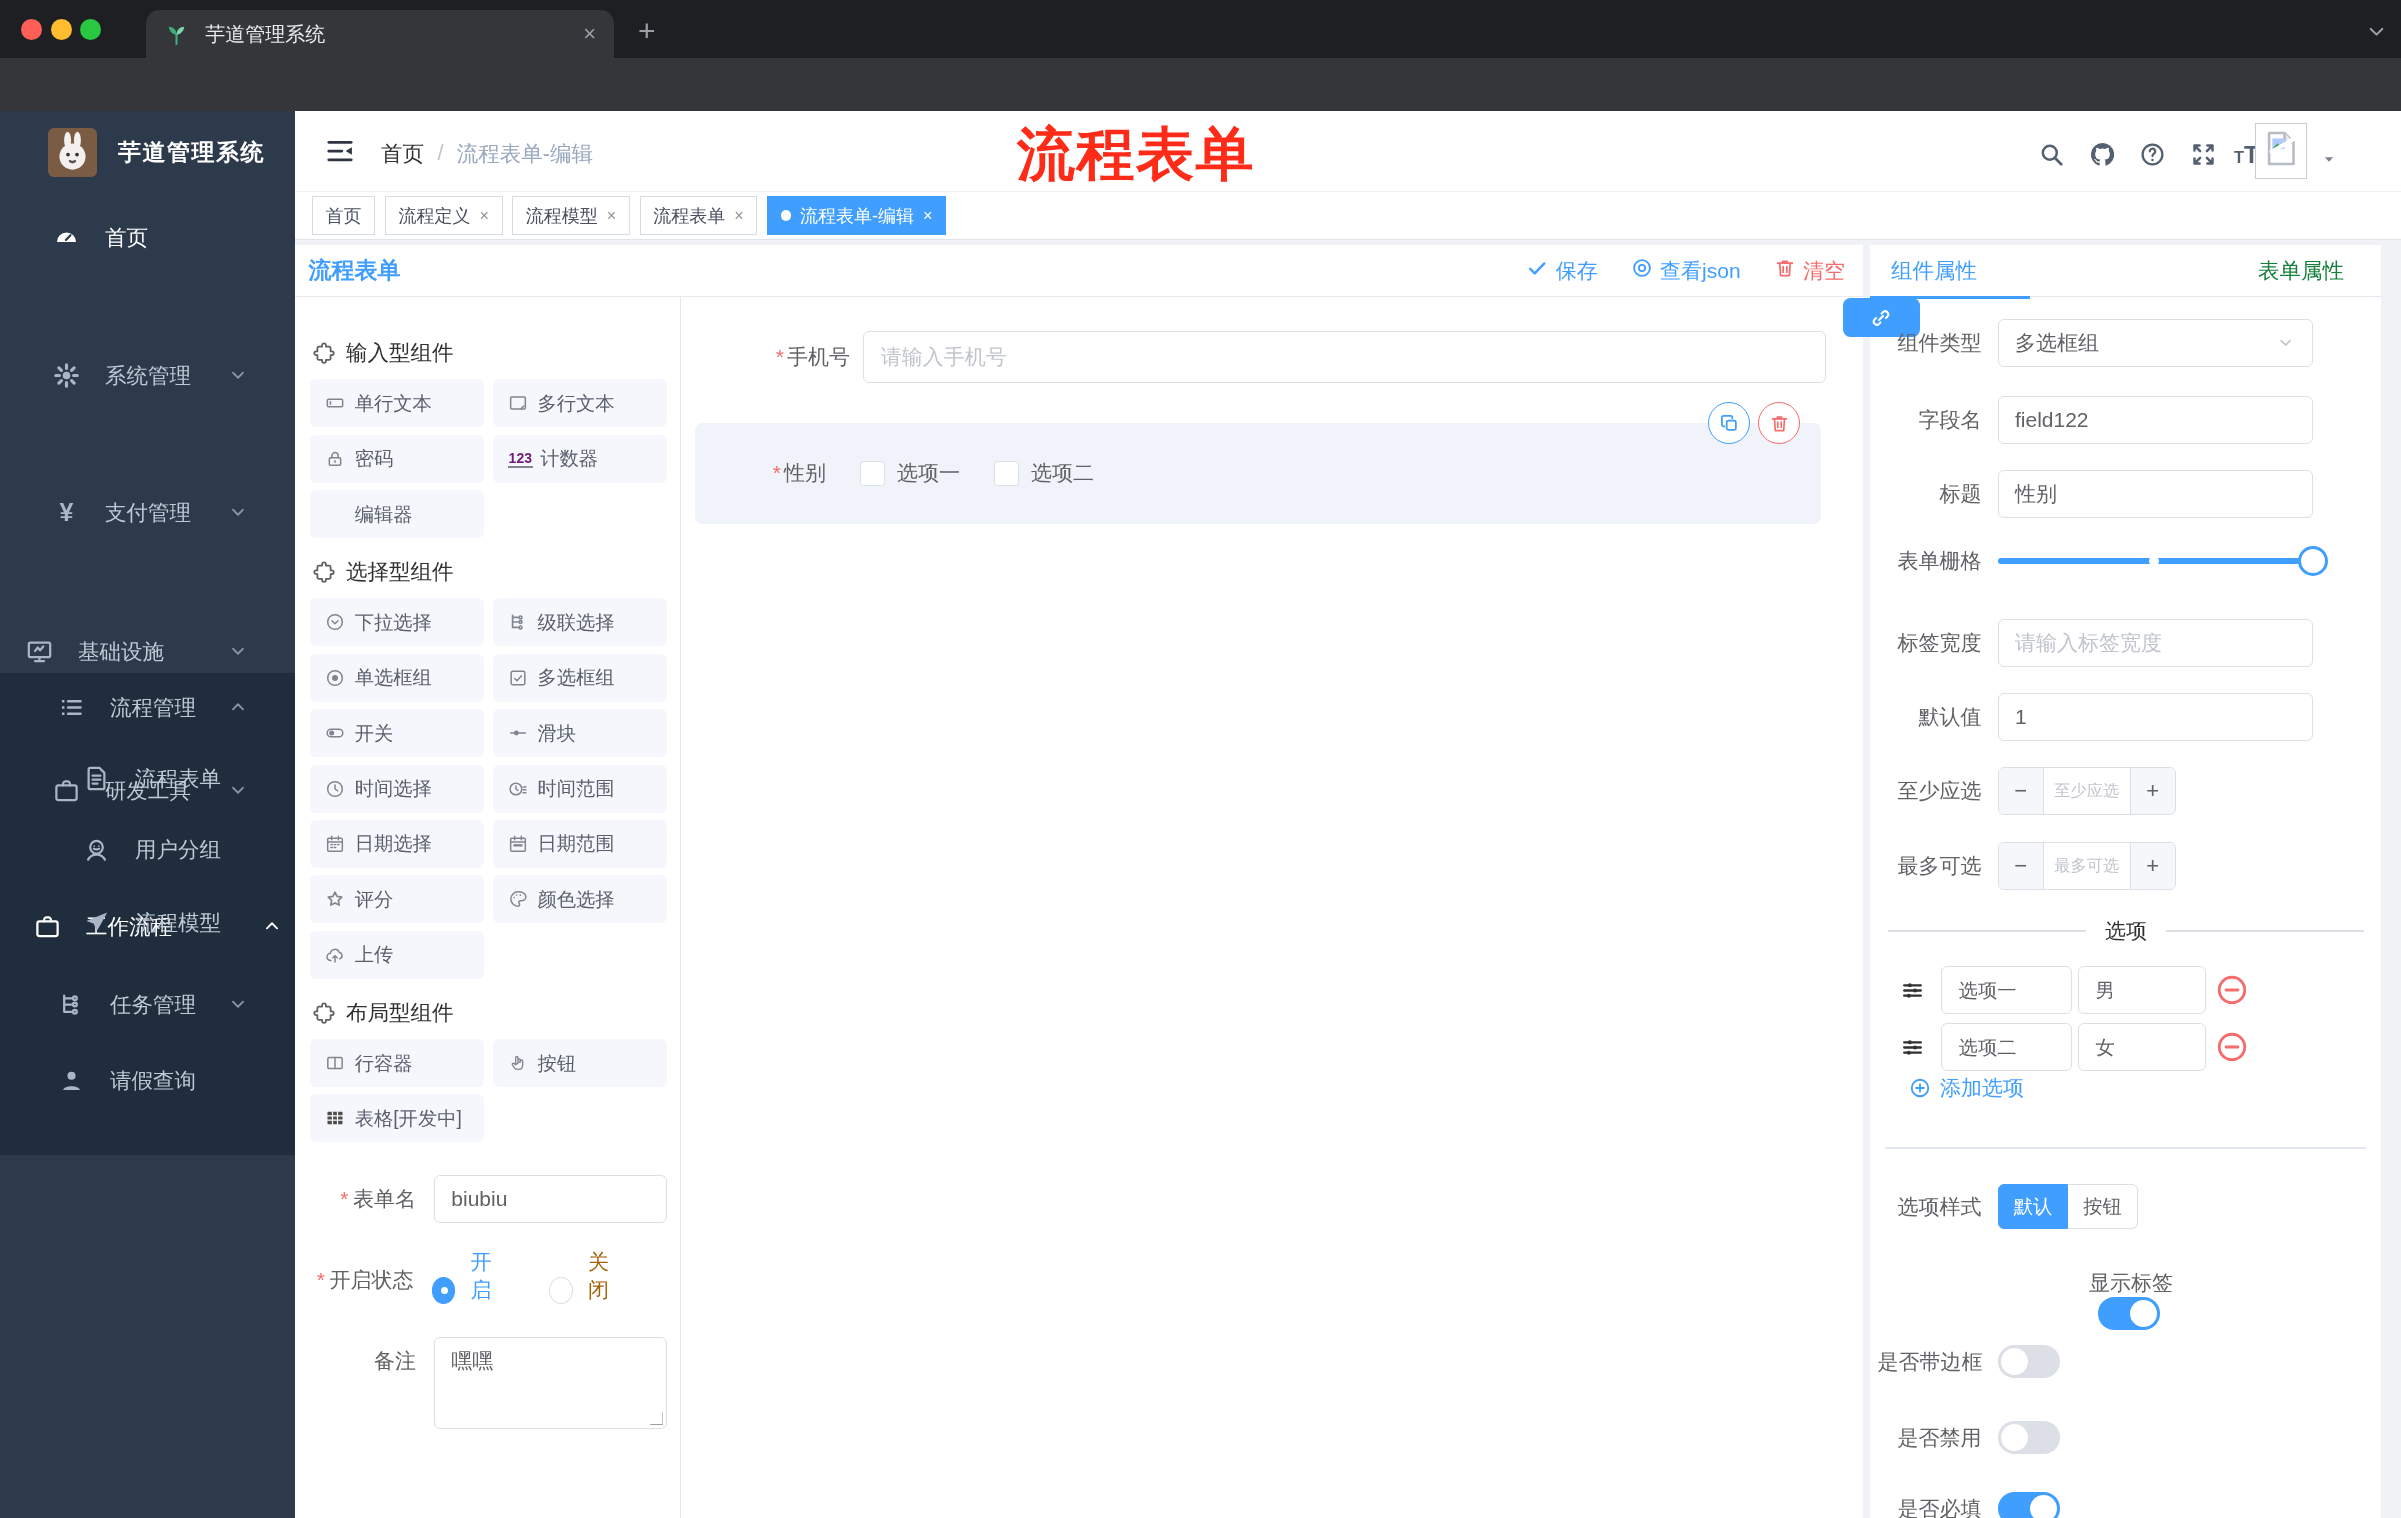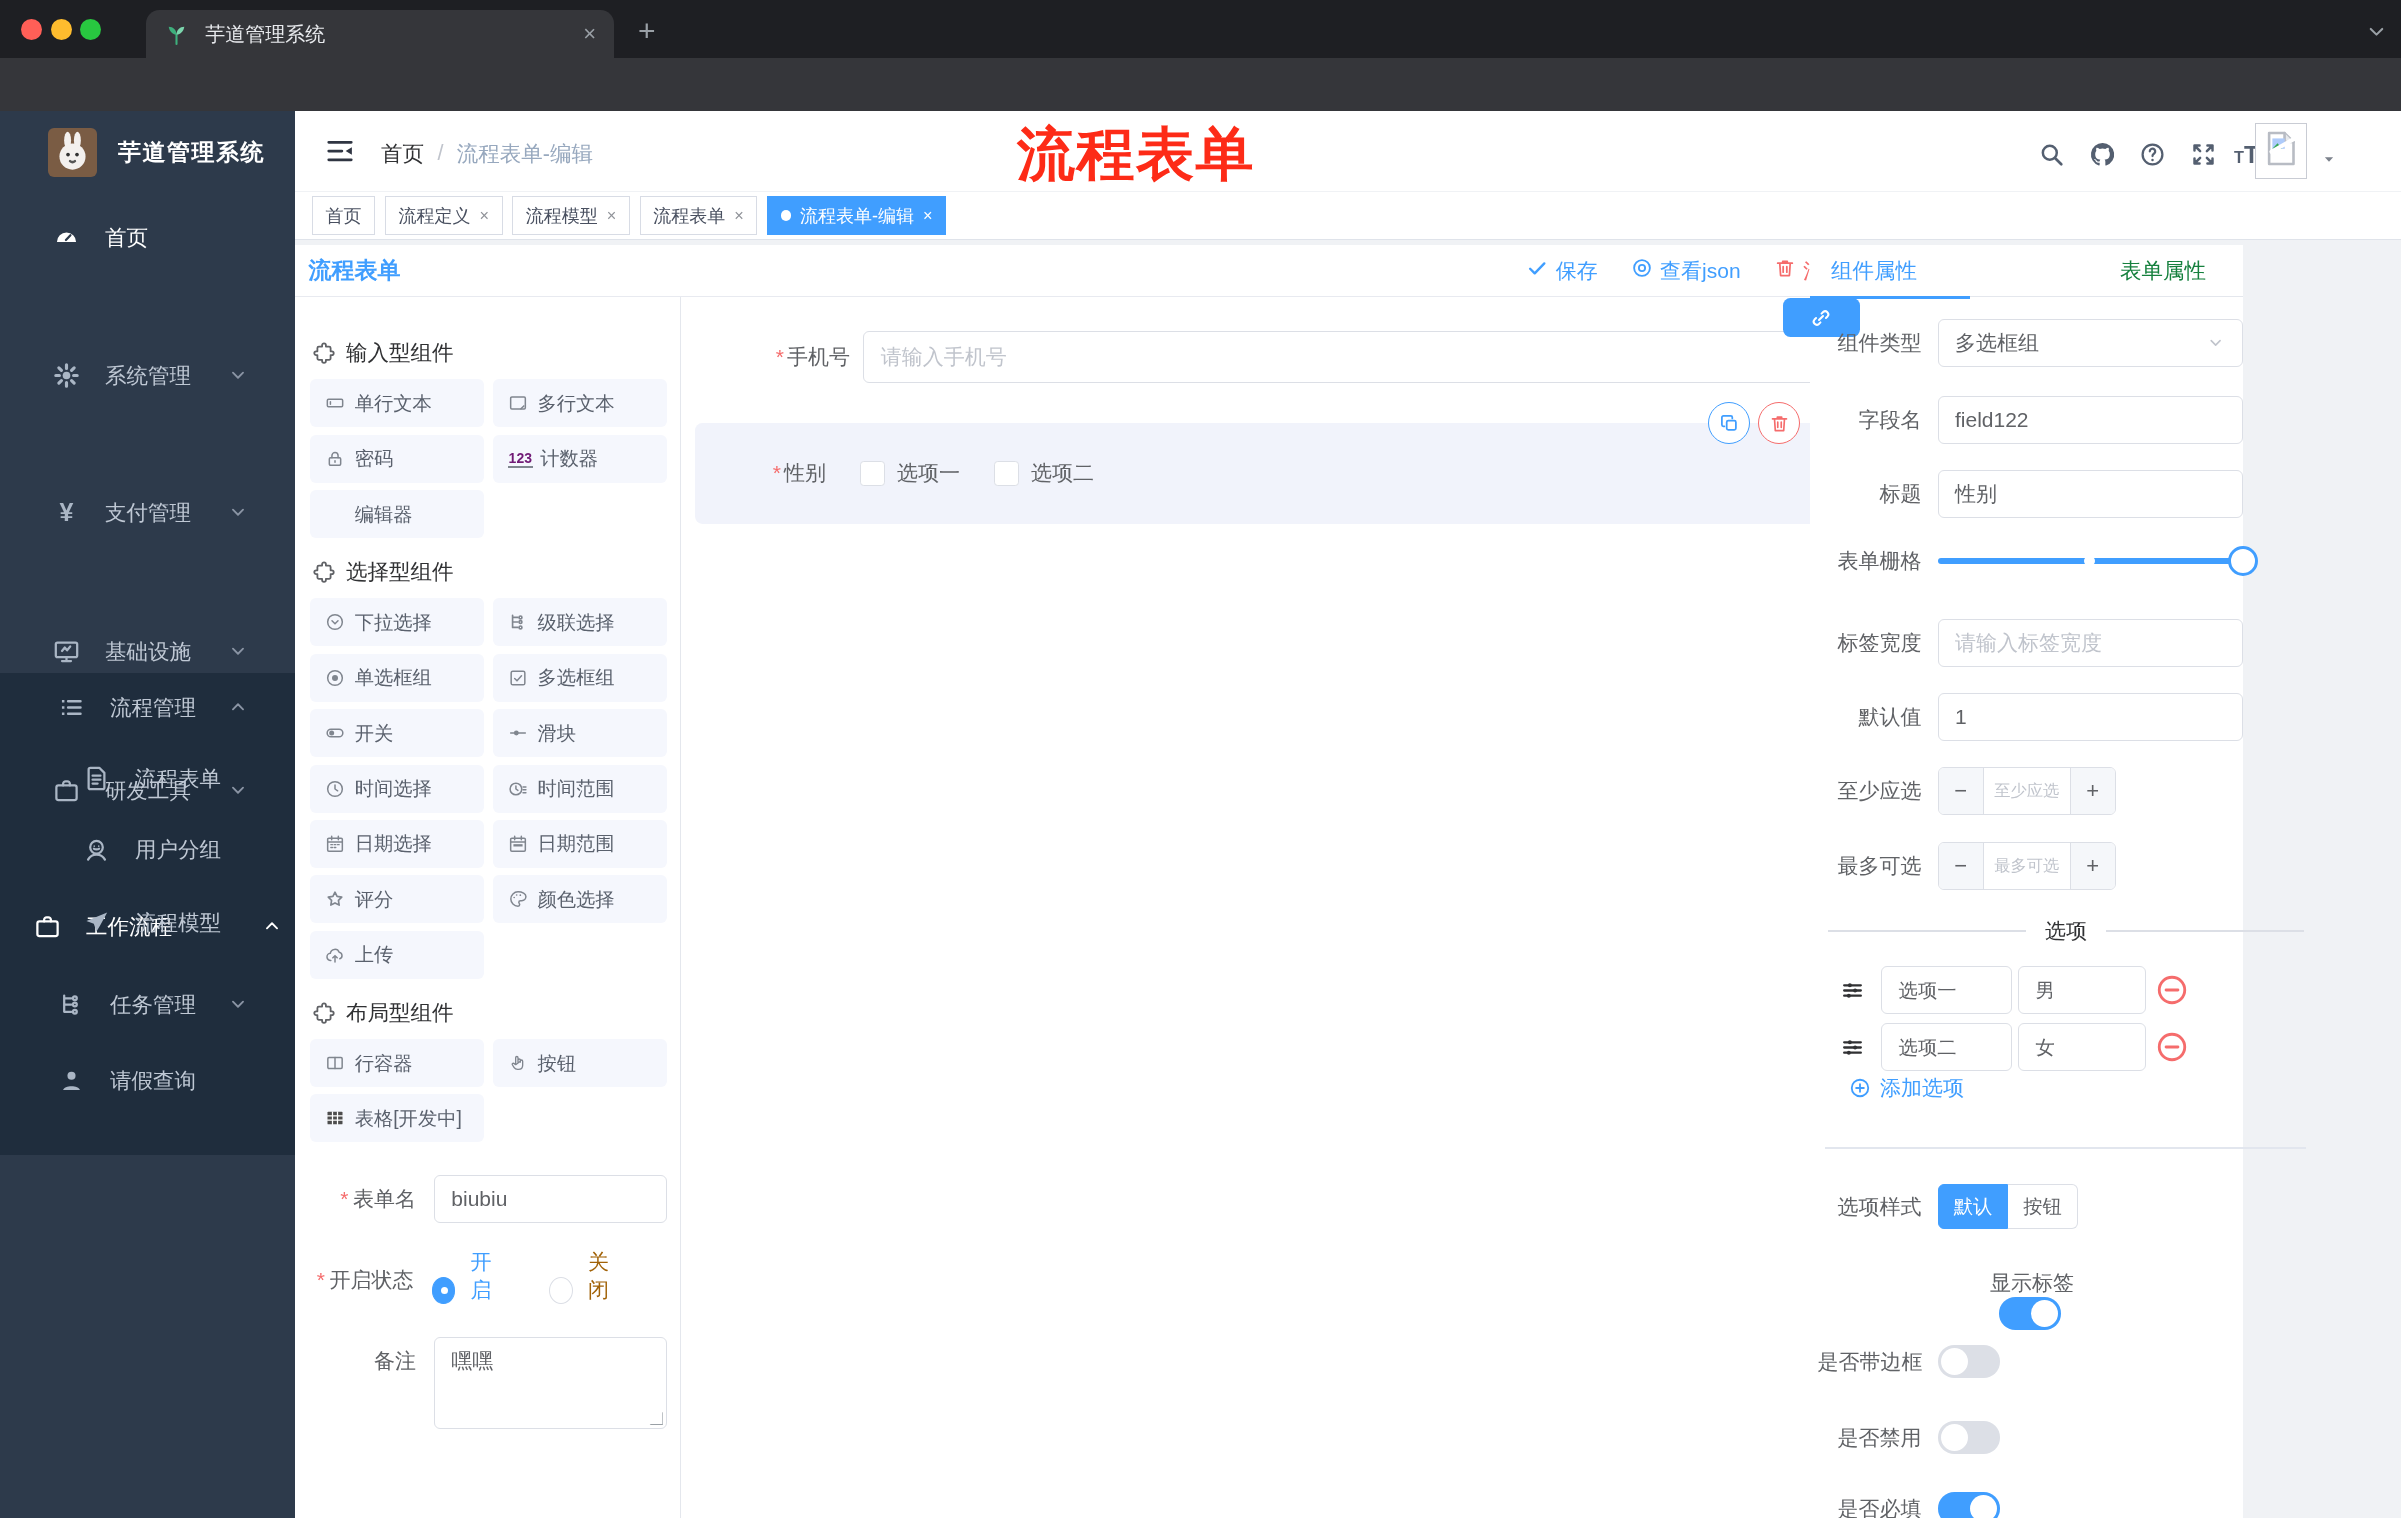--- a/index.html
+++ b/index.html
@@ -114,21 +114,21 @@
   #sel-block { position:absolute; left:14px; top:126px; width:1126px; height:101px; background:#f1f3fb; border-radius:7.4px; }
   #gender-row { position:absolute; left:0; top:36px; width:100%; display:flex; align-items:center; }
   #gender-row .clabel { width:131px; }
   .cbx { width:25px; height:25px; border:1.5px solid #dcdfe6; border-radius:3.7px; background:#fff; margin:0 12px 0 34px; }
   .cbl { font-size:21px; color:#606266; }
   .actcir { position:absolute; top:-21px; width:42px; height:42px; border-radius:50%; background:#fff; border:1.5px solid #409eff; color:#409eff; display:flex; align-items:center; justify-content:center; cursor:pointer; }
   .actcir .ic { width:21px; height:21px; }
   .actcir.red { border-color:#f56c6c; color:#f56c6c; }
 
   
-  #rightpanel { left:1810px; top:245px; width:433px; height:1274px; background:#fff;padding-left:9px; }
+  #rightpanel { left:1870px; top:245px; width:511px; height:1274px; background:#fff;padding-left:9px; }
   #ptabs { position:absolute; left:0; top:0; width:100%; height:52px; border-bottom:1.5px solid #e4e7ed; display:flex; align-items:center; justify-content:space-between; padding:0 37px 0 21px; }
   #ptabs .pt1 { color:#409eff; font-size:21.5px; cursor:pointer; }
   #ptabs .pt2 { color:#15803d; font-size:21.5px; cursor:pointer; }
   #ptab-underline { position:absolute; left:0; top:51px; width:160px; height:3px; background:#409eff; }
   #affix { position:absolute; left:-27.5px; top:53px; width:77px; height:39px; background:#409eff; border-radius:7.4px; display:flex; align-items:center; justify-content:center; color:#fff; }
   #affix .ic { width:22px; height:22px; }
   .prow { position:absolute; left:0; width:100%; display:flex; align-items:center; padding-left:7.4px; }
   .plabel { width:104px; flex:none; text-align:right; font-size:21px; color:#606266; margin-right:16.3px; white-space:nowrap; }
   .pctl { width:315px; }
   .sel { justify-content:space-between; }
@@ -307,21 +307,21 @@
       </div>
       <div class="mitem" style="top: 360px; padding-left: 53px;">
         <span class="yen">¥</span>
         <span>支付管理</span>
         <span class="ic chev">
           <svg viewBox="0 0 24 24">
             <path d="M6.5 9.5l5.5 5.5 5.5-5.5"></path>
           </svg>
         </span>
       </div>
-      <div class="mitem" style="top: 499px; padding-left: 53px;">
+      <div class="mitem" style="top: 499px; padding-left: 26px;">
         <span class="ic">
           <svg viewBox="0 0 24 24">
             <rect x="2.5" y="4" width="19" height="13" rx="1.5"></rect>
             <path d="M12 17v3.5M8 20.5h8M8 11.5l2.5-3 2 2.5 2.8-3.5"></path>
           </svg>
         </span>
         <span>基础设施</span>
         <span class="ic chev">
           <svg viewBox="0 0 24 24">
             <path d="M6.5 9.5l5.5 5.5 5.5-5.5"></path>

